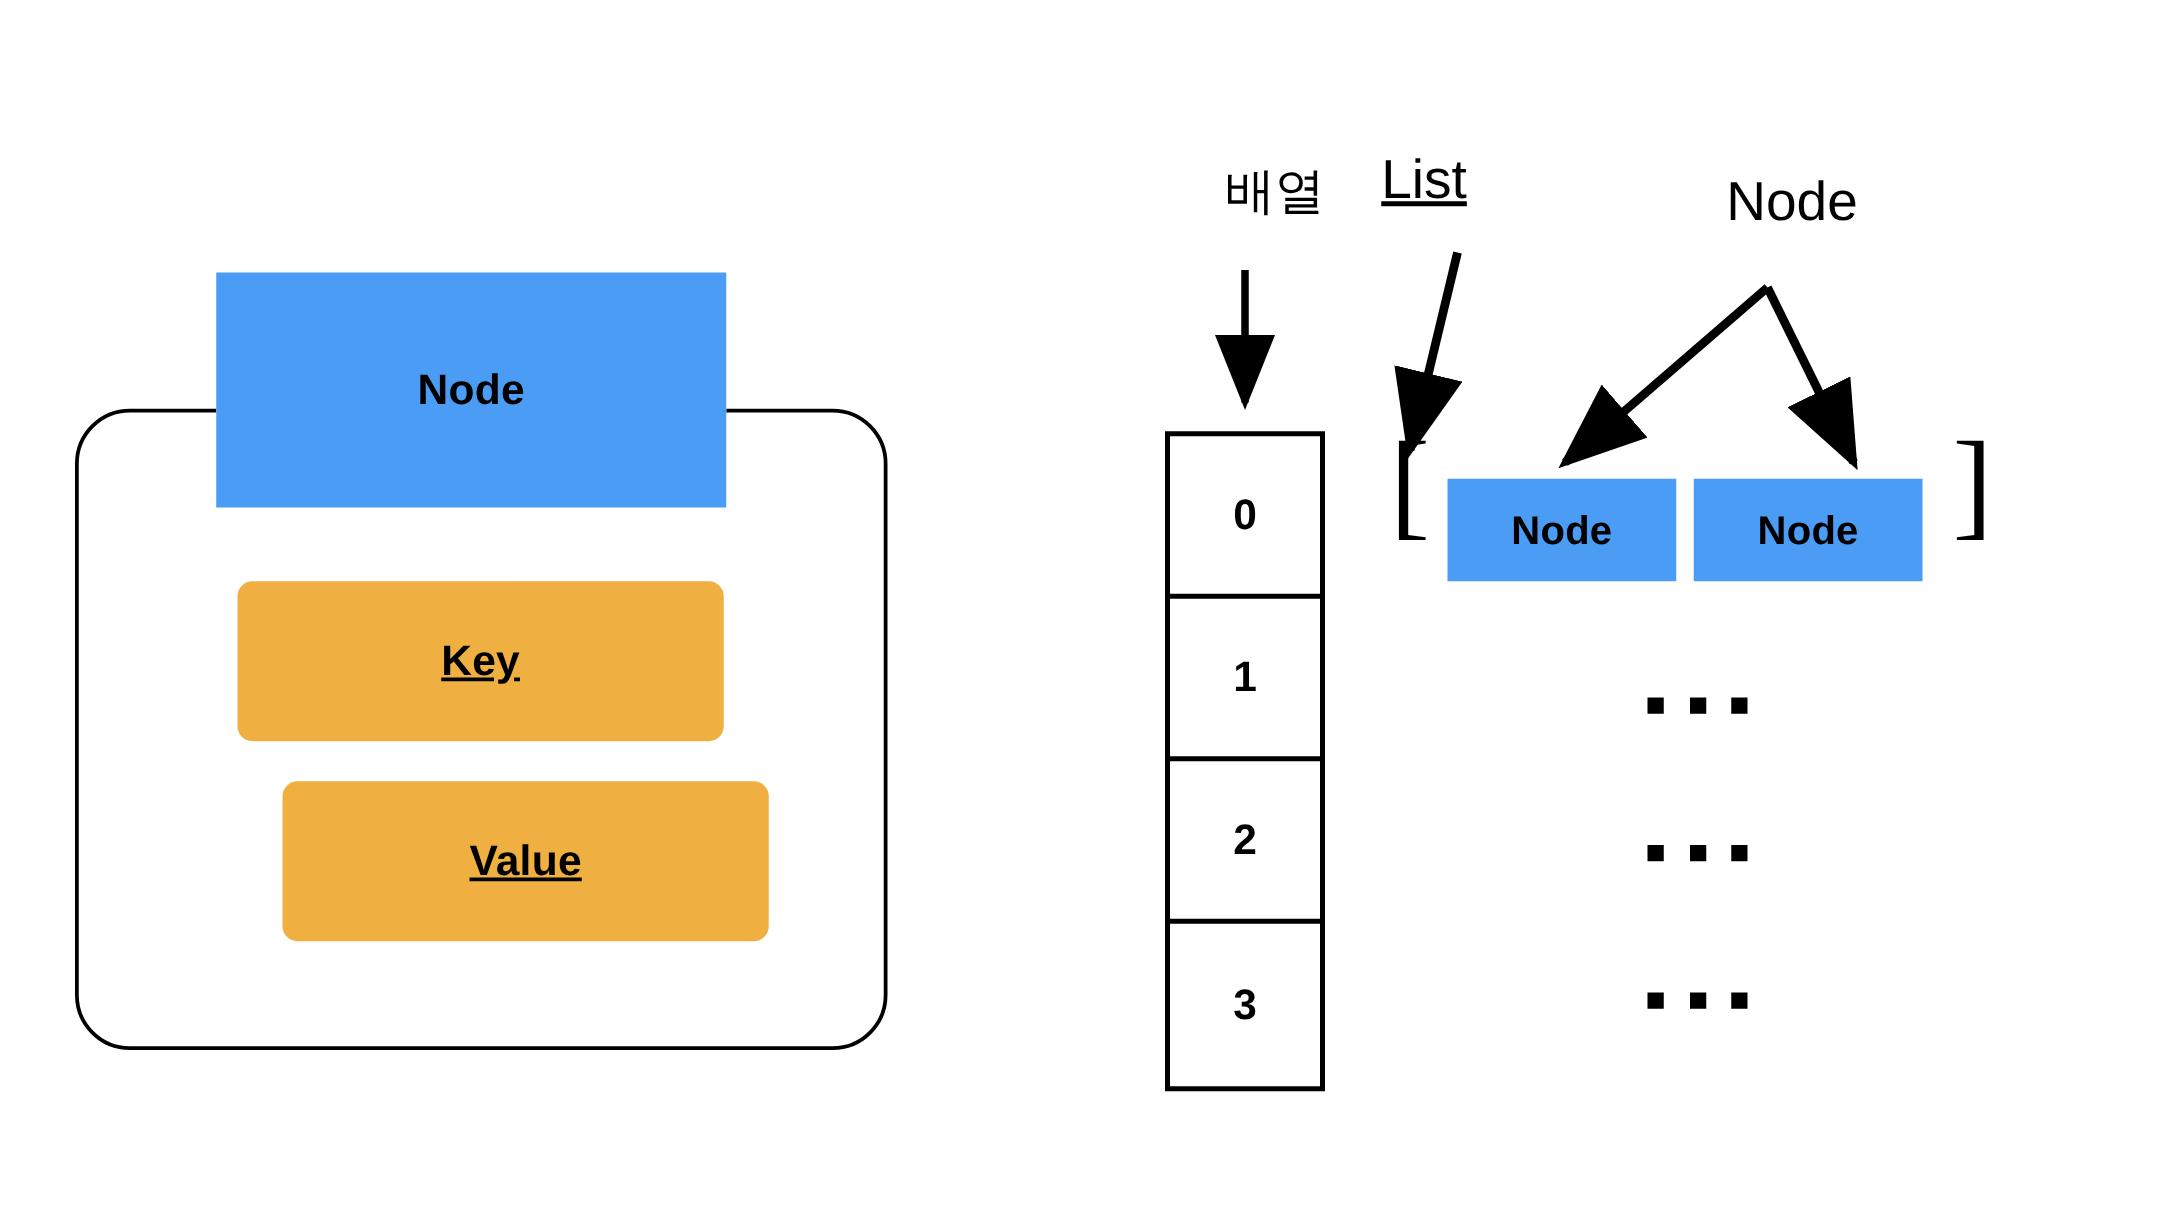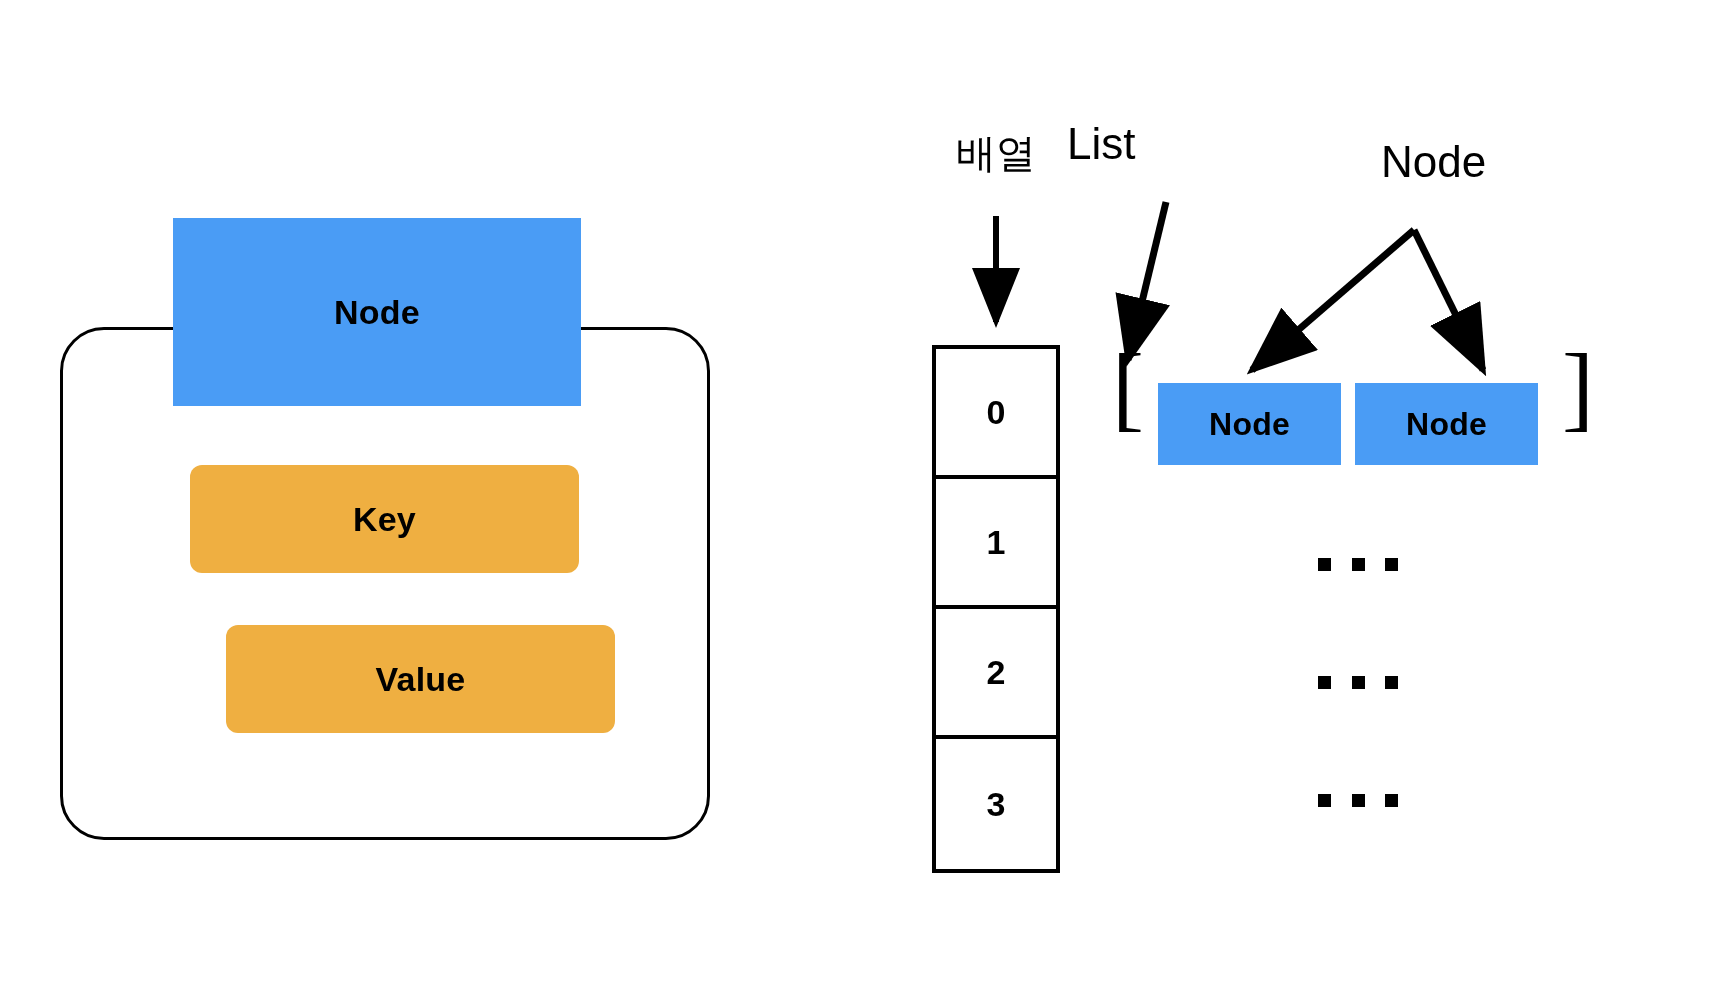--- a/index.html
+++ b/index.html
@@ -75,34 +75,35 @@
     top: 218px;
     width: 408px;
     height: 188px;
     background: var(--blue);
     border-radius: 0px;
   }
 
   .kv-box {
     left: 190px;
     width: 389px;
-    height: 108px;
+    height: 128px;
     background: var(--orange);
     border-radius: 12px;
+    text-decoration: underline;
   }
   .kv-key   { top: 465px; }
   .kv-value { top: 625px; margin-left: 36px; }
 
   
   .array-label {
     position: absolute;
     left: 932px;
     top: 133px;
     width: 128px;
-    text-align: center;
+    text-align: right;
     font-size: 40px;
     line-height: 1;
     color: #000000;
   }
 
   .array-table {
     position: absolute;
     left: 932px;
     top: 345px;
     width: 128px;
@@ -125,21 +126,21 @@
   .array-cell:last-child { border-bottom: none; }
 
   
   .callout-label {
     position: absolute;
     font-size: 44px;
     line-height: 1;
     color: #000000;
     white-space: nowrap;
   }
-  .label-list { left: 1067px; top: 122px; }
+  .label-list { left: 1105px; top: 122px; text-decoration: underline; }
   .label-node { left: 1381px; top: 140px; }
 
   .bracket {
     position: absolute;
     font-size: 96px;
     line-height: 1;
     font-weight: 400;
     color: #000000;
     font-family: "Liberation Serif", serif;
   }

